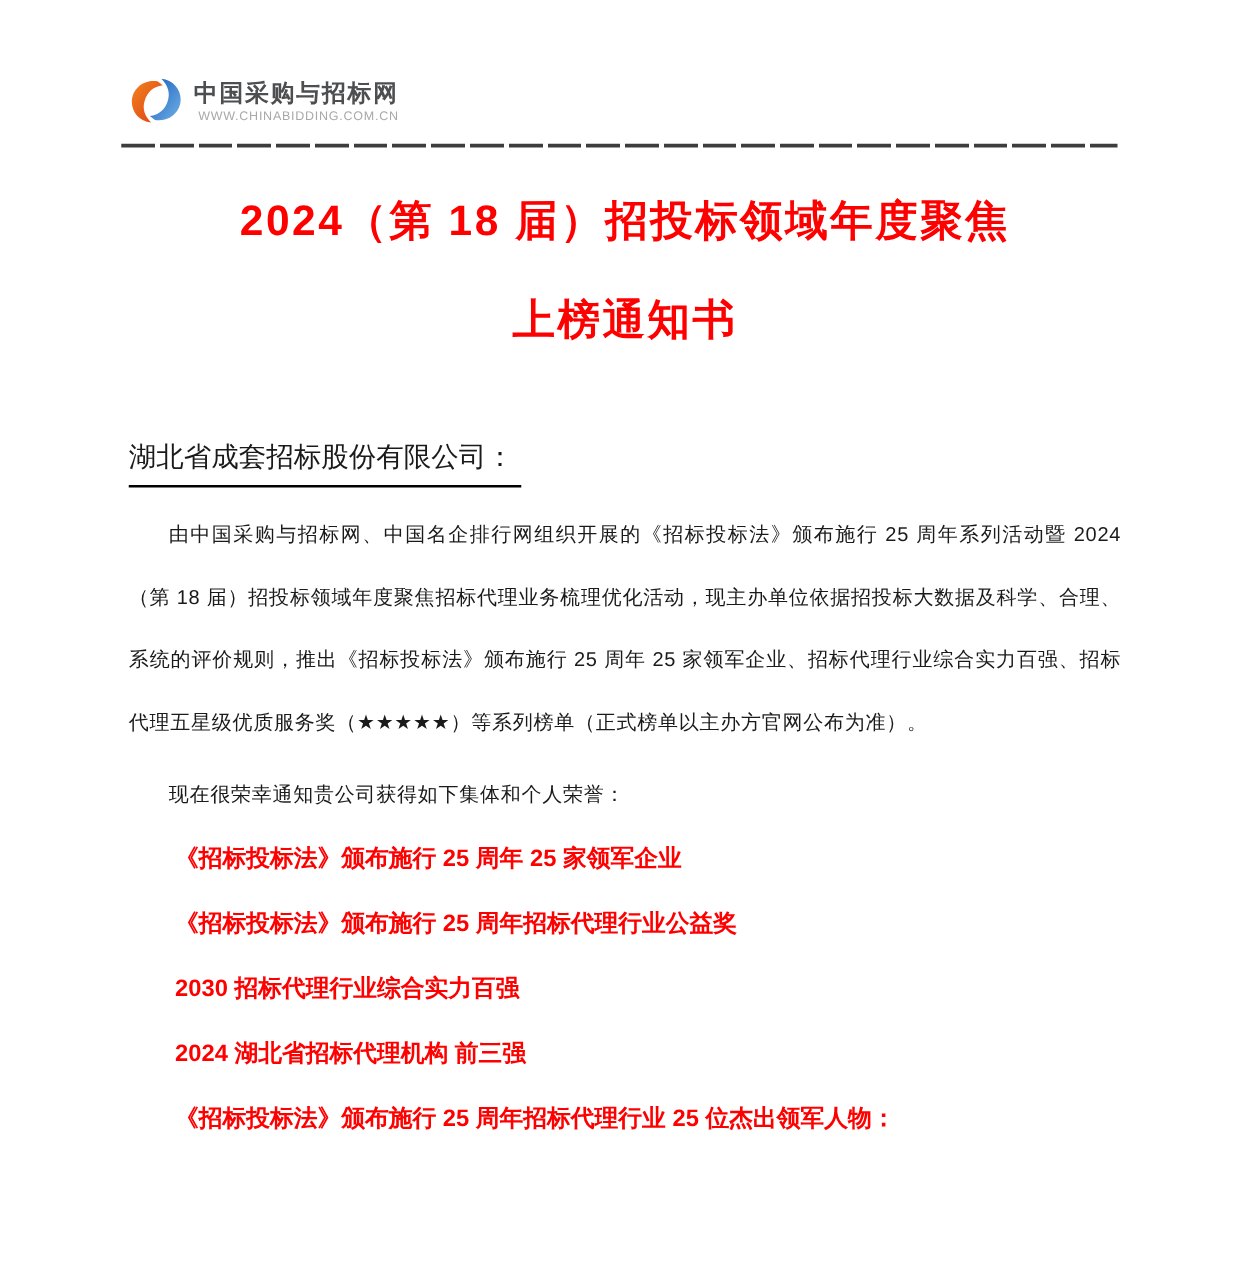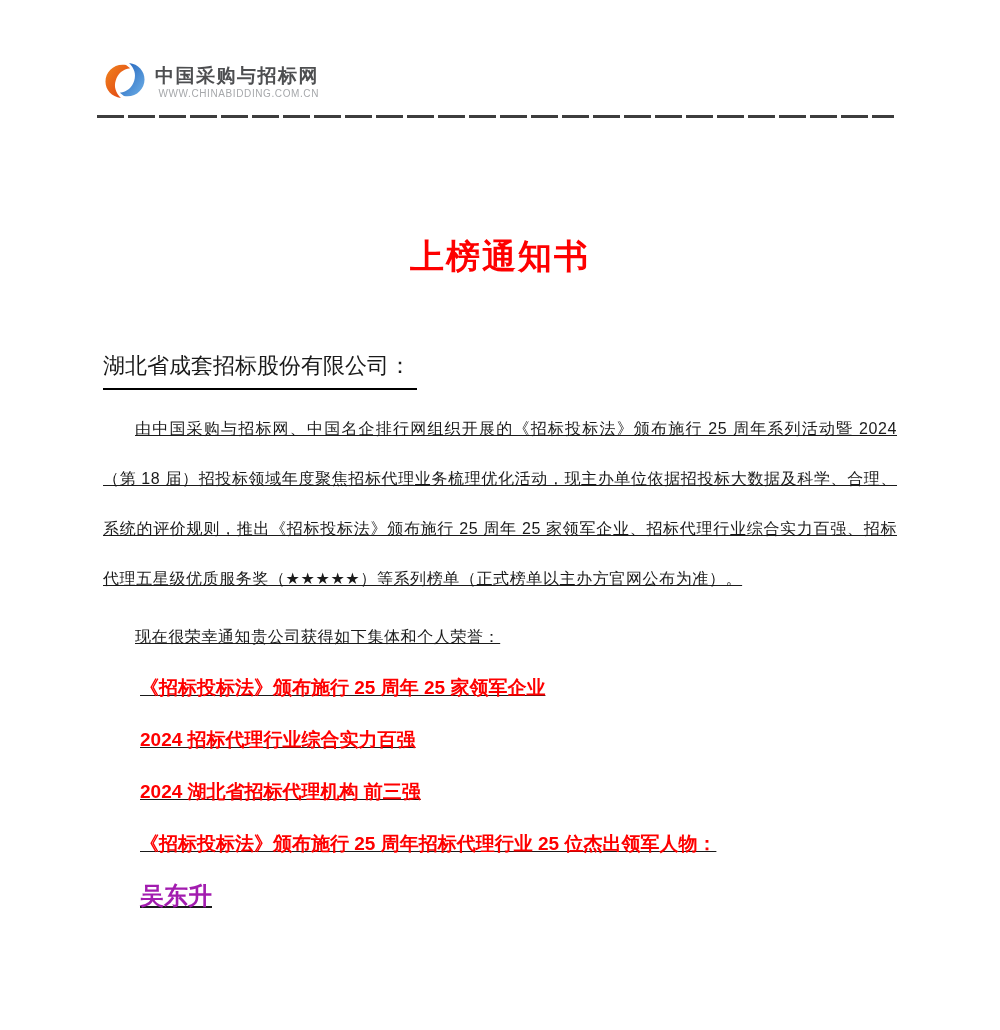--- a/index.html
+++ b/index.html
@@ -77,21 +77,20 @@
   }
   .doc-title.line1 { top: 157px; }
   .doc-title.line2 { top: 236px; }
 
   
   .content {
     position: absolute;
     top: 340px;
     left: 103px;
     width: 794px;
-    text-decoration: underline;
   }
   .recipient {
     margin-top: 8px;
     font-size: 22px;
     line-height: 36px;
   }
   .recipient .underlined {
     display: inline-block;
     border-bottom: 2px solid #000;
     padding-bottom: 4px;
@@ -148,34 +147,36 @@
       <path d="M19 33 C 30 35 39 27 39 17 C 39 9 33 2 24 1 C 29 6 31 12 29 18 C 27 25 22 29 15 30 L 19 33 Z" fill="url(#gradBlue)"></path>
     </svg>
     <div class="logo-textblock">
       <div class="logo-name">中国采购与招标网</div>
       <div class="logo-url">WWW.CHINABIDDING.COM.CN</div>
     </div>
   </header>
 
   <div class="rule"></div>
 
+  <h1 class="doc-title line1">2024（第 18 届）招投标领域年度聚焦</h1>
   <h1 class="doc-title line2">上榜通知书</h1>
 
   <main class="content">
     <div class="recipient">
       <span class="underlined">湖北省成套招标股份有限公司：</span>
     </div>
 
     <p class="para">由中国采购与招标网、中国名企排行网组织开展的《招标投标法》颁布施行 25 周年系列活动暨 2024（第 18 届）招投标领域年度聚焦招标代理业务梳理优化活动，现主办单位依据招投标大数据及科学、合理、系统的评价规则，推出《招标投标法》颁布施行 25 周年 25 家领军企业、招标代理行业综合实力百强、招标代理五星级优质服务奖（★★★★★）等系列榜单（正式榜单以主办方官网公布为准）。</p>
 
     <p class="para lead">现在很荣幸通知贵公司获得如下集体和个人荣誉：</p>
 
     <div class="honor-list">
       <div class="honor-item">《招标投标法》颁布施行 25 周年 25 家领军企业</div>
-      <div class="honor-item">2024 招标代理行业综合实力百强</div>
+      <div class="honor-item">《招标投标法》颁布施行 25 周年招标代理行业公益奖</div>
+      <div class="honor-item">2030 招标代理行业综合实力百强</div>
       <div class="honor-item">2024 湖北省招标代理机构 前三强</div>
       <div class="honor-item">《招标投标法》颁布施行 25 周年招标代理行业 25 位杰出领军人物：</div>
     </div>
 
     <div class="honoree">吴东升</div>
   </main>
 
 </div>
 
 </body></html>

